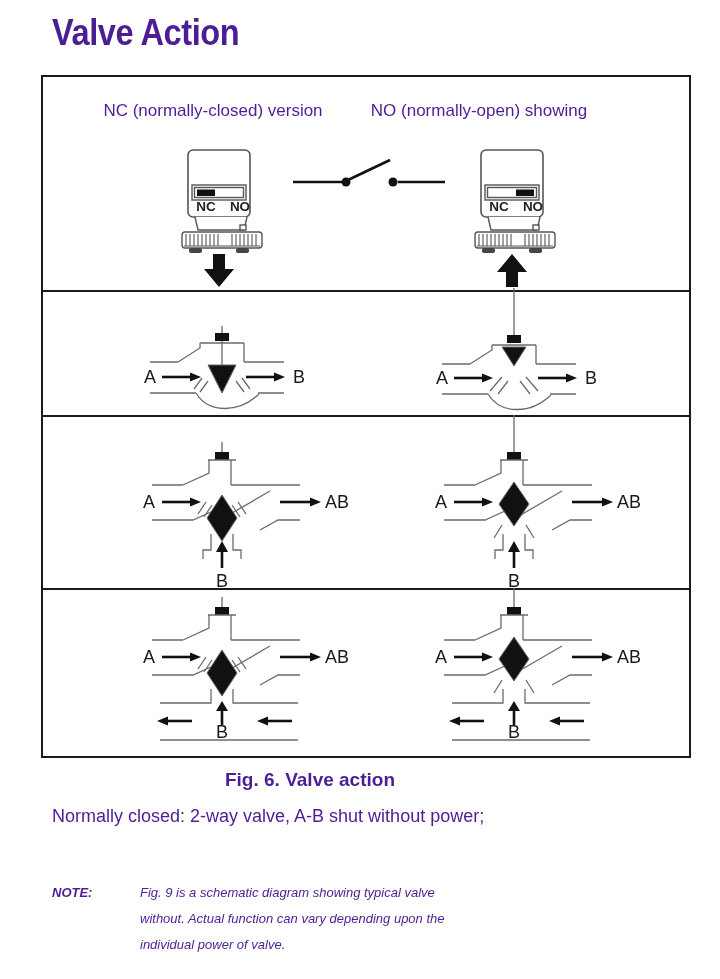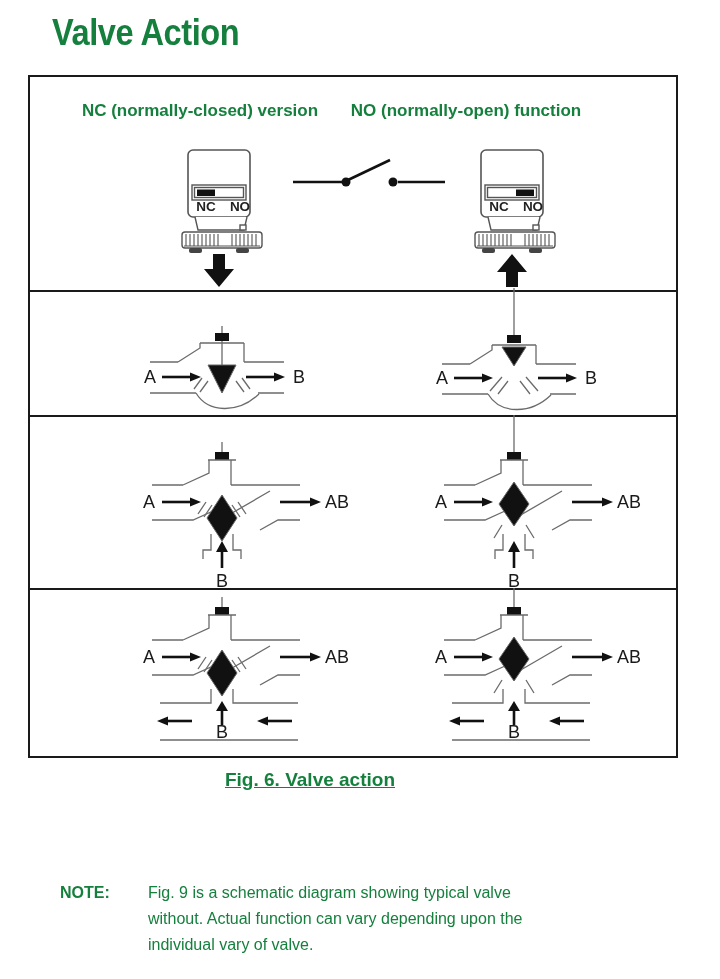--- a/index.html
+++ b/index.html
@@ -1,55 +1,55 @@
 <!DOCTYPE html>
 <html><head>
 <meta charset="utf-8">
 <style>
   html,body{margin:0;padding:0;background:#ffffff;}
   .page{position:relative;width:720px;height:979px;background:#ffffff;
-        font-family:"Liberation Sans",sans-serif;color:#15803d;overflow:hidden;}
+        font-family:"Liberation Sans",sans-serif;color:#4c1d95;overflow:hidden;}
   .abs{position:absolute;}
   .title{left:52px;top:12px;font-size:37px;font-weight:bold;letter-spacing:-.5px;
          transform:scaleX(.88);transform-origin:0 0;white-space:nowrap;}
-  .figure{left:28px;top:75px;width:650px;height:683px;border:2px solid #1a1a1a;box-sizing:border-box;font-weight:bold;}
+  .figure{left:41px;top:75px;width:650px;height:683px;border:2px solid #1a1a1a;box-sizing:border-box;}
   .rowline{position:absolute;left:0;right:0;height:2px;background:#1a1a1a;}
   .hdr{position:absolute;top:24px;font-size:17px;text-align:center;white-space:nowrap;}
   .hdr-nc{left:20px;width:300px;}
   .hdr-no{left:286px;width:300px;}
   svg{position:absolute;overflow:visible;}
   .thin{stroke:#6b6b6b;stroke-width:1.3;fill:none;}
   .thin2{stroke:#555;stroke-width:1.4;fill:#fff;}
   .ribs{stroke:#555;stroke-width:1.1;fill:none;}
   .body-rect{stroke:#555;stroke-width:1.6;fill:#fff;}
   .ink{fill:#111;stroke:none;}
   .foot{fill:#444;stroke:none;}
   .plug{fill:#111;stroke:#666;stroke-width:1;}
   .aline{stroke:#111;stroke-width:2.6;fill:none;}
   .sw{stroke:#111;stroke-width:2.6;fill:none;}
   .plbl{font-family:"Liberation Sans",sans-serif;font-size:18px;fill:#1a1a1a;}
   .devlbl{font-family:"Liberation Sans",sans-serif;font-size:13.5px;font-weight:bold;fill:#222;}
-  .caption{left:0;top:769px;width:620px;text-align:center;font-size:19px;font-weight:bold;text-decoration:underline;}
+  .caption{left:0;top:769px;width:620px;text-align:center;font-size:19px;font-weight:bold;}
   .bodytext{left:52px;top:803px;font-size:18px;line-height:27px;}
-  .note{left:60px;top:880px;display:flex;font-size:16px;line-height:26px;}
+  .note{left:52px;top:880px;display:flex;font-size:13px;line-height:26px;font-style:italic;}
   .note-label{font-weight:bold;width:88px;flex:0 0 88px;}
 </style>
 </head>
 <body>
 
 <div class="page">
 
   <div class="abs title">Valve Action</div>
 
   <div class="abs figure">
     <div class="rowline" style="top:213px"></div>
     <div class="rowline" style="top:338px"></div>
     <div class="rowline" style="top:511px"></div>
     <div class="hdr hdr-nc">NC (normally-closed) version</div>
-    <div class="hdr hdr-no">NO (normally-open) function</div>
+    <div class="hdr hdr-no">NO (normally-open) showing</div>
   </div>
 
   <svg class="abs" style="left:174px;top:148px" width="96" height="108" viewBox="0 0 96 108">
     <rect class="body-rect" x="14" y="2" width="62" height="67" rx="5"></rect>
     <rect class="thin2" x="18" y="37" width="54" height="15"></rect>
     <rect class="thin2" x="20.5" y="39.5" width="49" height="10"></rect>
     <rect class="ink" x="23" y="41.5" width="18" height="6.5"></rect>
     <text class="devlbl" x="32" y="63" text-anchor="middle">NC</text>
     <text class="devlbl" x="66" y="63" text-anchor="middle">NO</text>
     <path class="thin2" d="M21,69 L24,82 H70 L73,69" fill="none"></path>
@@ -196,24 +196,25 @@
     <line class="aline" x1="136" y1="126" x2="160" y2="126"></line>
       <polygon class="ink" points="136,121.5 136,130.5 125,126"></polygon>
     <text class="plbl" x="17" y="68" text-anchor="middle">A</text>
     <text class="plbl" x="193" y="68">AB</text>
     <text class="plbl" x="90" y="143" text-anchor="middle">B</text>
   </svg>
 
   <div class="abs caption">Fig. 6. Valve action</div>
 
   <div class="abs bodytext">
+    <div>Normally closed: 2-way valve, A-B shut without power;</div>
   </div>
 
   <div class="abs note">
     <div class="note-label">NOTE:</div>
     <div>
       <div>Fig. 9 is a schematic diagram showing typical valve</div>
       <div>without. Actual function can vary depending upon the</div>
-      <div>individual vary of valve.</div>
+      <div>individual power of valve.</div>
     </div>
   </div>
 
 </div>
 
 </body></html>

